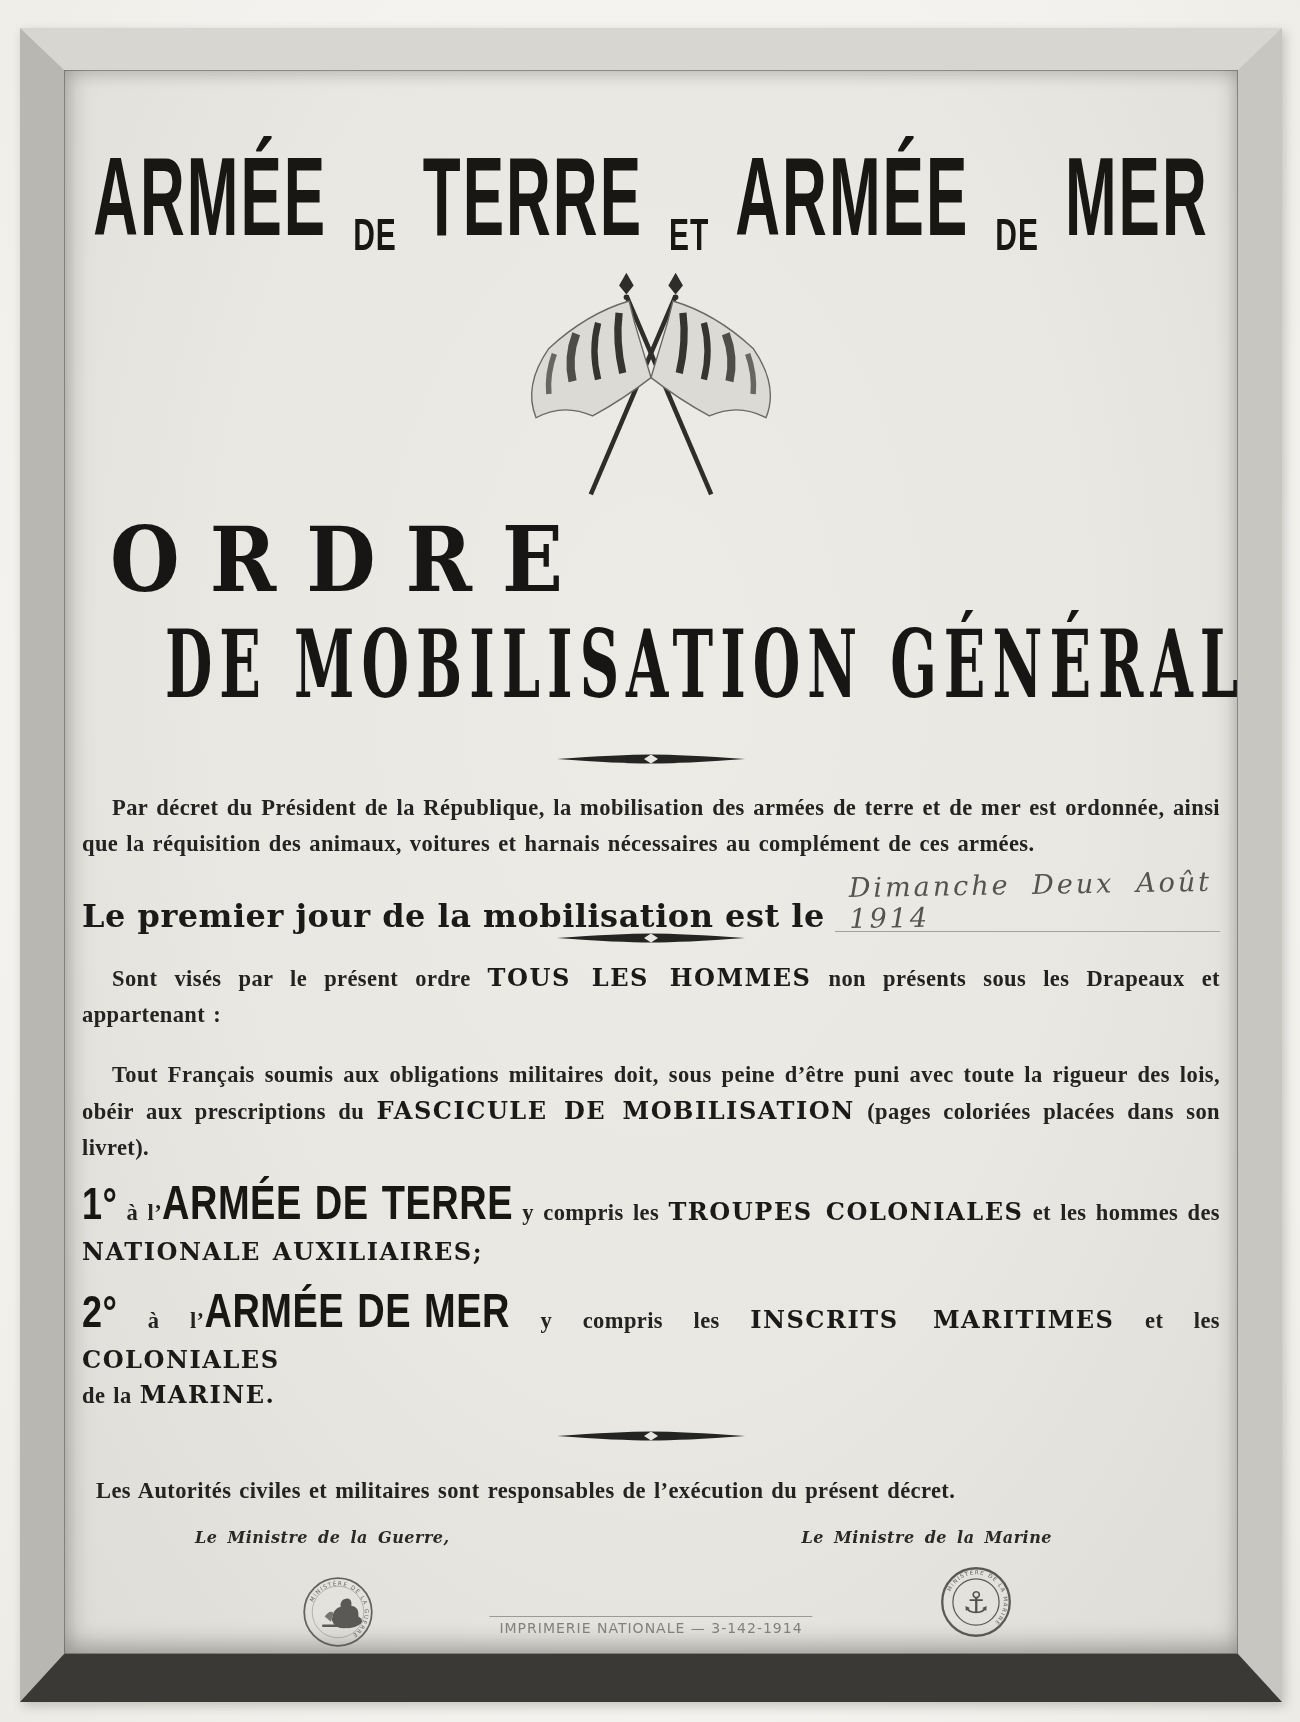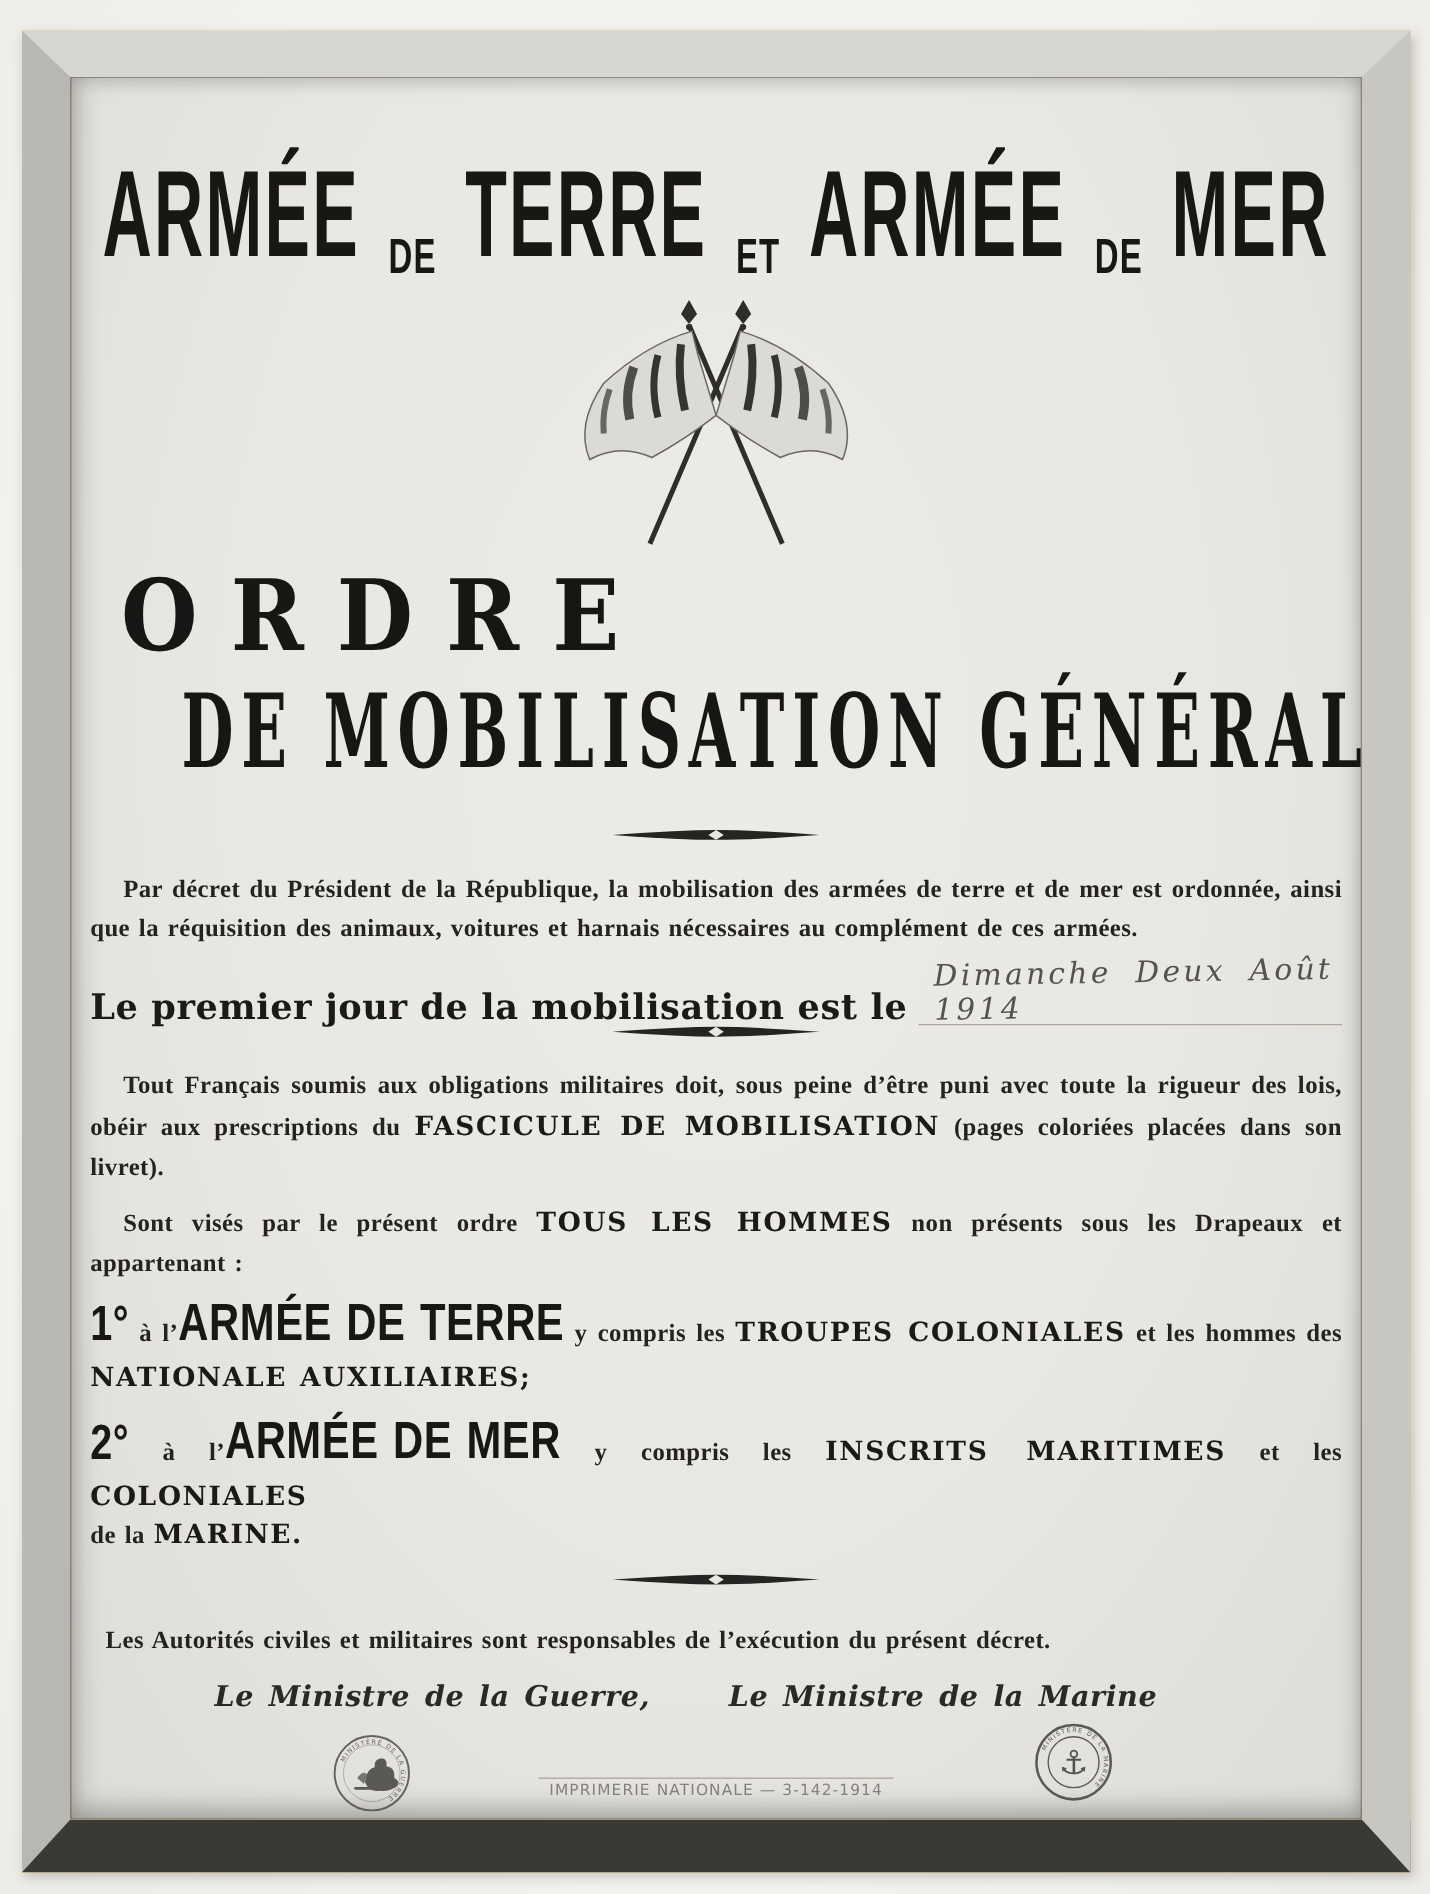--- a/index.html
+++ b/index.html
@@ -13,21 +13,21 @@
   .photo{position:relative;width:1300px;height:1722px;}
   .frame{
     position:absolute;left:20px;top:28px;right:18px;bottom:20px;
     border-style:solid;
     border-width:42px 44px 48px 44px;
     border-top-color:#d8d6d0;
     border-left-color:#b9b7b1;
     border-right-color:#c8c6c0;
     border-bottom-color:#3a3936;
     box-shadow:3px 4px 10px rgba(60,58,52,.25), inset 0 0 2px rgba(40,40,38,.5);
-    background:#eab308;
+    background:#5eead4;
   }
   .paper{
     position:absolute;inset:0;overflow:hidden;
     background:radial-gradient(ellipse at 50% 38%, #edebe6 0%, #e9e7e2 55%, #dedcd6 100%);
     box-shadow:inset 0 0 0 1px rgba(70,68,62,.45), inset 0 -10px 22px rgba(30,30,28,.28), inset 0 6px 14px rgba(40,40,38,.12), inset 12px 0 24px rgba(40,40,38,.08);
     padding:0 16px;box-sizing:border-box;
   }
   
   .masthead{
     margin-top:40px;height:150px;
@@ -101,21 +101,21 @@
     display:inline-block;transform:scaleY(1.25);transform-origin:50% 80%;color:#181714;
   }
   .closing{margin-top:30px;text-indent:14px;}
   
   .sig-row{
     margin-top:20px;display:flex;justify-content:space-between;
     padding:0 170px 0 115px;height:28px;
   }
   .sig{
     font-family:"DejaVu Serif",serif;font-style:italic;font-weight:700;
-    font-size:26px;letter-spacing:.5px;color:#2a2926;word-spacing:4px;
+    font-size:16px;letter-spacing:.5px;color:#2a2926;word-spacing:4px;
   }
   
   .seal-row{position:relative;margin-top:4px;height:96px;}
   .seal{position:absolute;width:80px;height:80px;opacity:.85;}
   .seal-left{left:218px;top:12px;}
   .seal-right{left:856px;top:2px;}
   .imprint{
     position:absolute;left:50%;transform:translateX(-50%);top:56px;
     text-align:center;color:#6b6963;
     font-family:"DejaVu Sans",sans-serif;font-size:14px;letter-spacing:1px;white-space:nowrap;
@@ -189,26 +189,26 @@
           <span class="handwritten">Dimanche Deux Août 1914</span>
         </span>
       </div>
 
       <svg class="divider div2" viewBox="0 0 380 14" aria-hidden="true">
         <line x1="4" y1="7" x2="376" y2="7" stroke="url(#divGrad)" stroke-width="1.6"></line>
         <path d="M96,7 Q158,2.5 190,2.5 Q222,2.5 284,7 Q222,11.5 190,11.5 Q158,11.5 96,7 Z" fill="#242422"></path>
         <path d="M183,7 l7,-4.5 l7,4.5 l-7,4.5 z" fill="#e9e7e2"></path>
       </svg>
 
+      <p class="para tight">
+        <span>Sont visés par le présent ordre </span><span class="slab">TOUS LES HOMMES</span><span> non présents sous les Drapeaux et appartenant :</span>
+      </p>
+
       <p class="para">
         <span>Tout Français soumis aux obligations militaires doit, sous peine d’être puni avec toute la rigueur des lois, obéir aux prescriptions du </span><span class="slab">FASCICULE DE MOBILISATION</span><span> (pages coloriées placées dans son livret).</span>
-      </p>
-
-      <p class="para tight">
-        <span>Sont visés par le présent ordre </span><span class="slab">TOUS LES HOMMES</span><span> non présents sous les Drapeaux et appartenant :</span>
       </p>
 
       <p class="para item" style="text-indent:0;">
         <span class="item-num">1°</span><span> à l’</span><span class="army-big">ARMÉE DE TERRE</span><span> y compris les </span><span class="slab">TROUPES COLONIALES</span><span> et les hommes des </span><span class="slab">NATIONALE AUXILIAIRES;</span>
       </p>
 
       <p class="para item" style="text-indent:0;margin-top:18px;">
         <span class="item-num">2°</span><span> à l’</span><span class="army-big">ARMÉE DE MER</span><span> y compris les </span><span class="slab">INSCRITS MARITIMES</span><span> et les </span><span class="slab">COLONIALES</span><br>
         <span>de la </span><span class="slab">MARINE.</span>
       </p>

